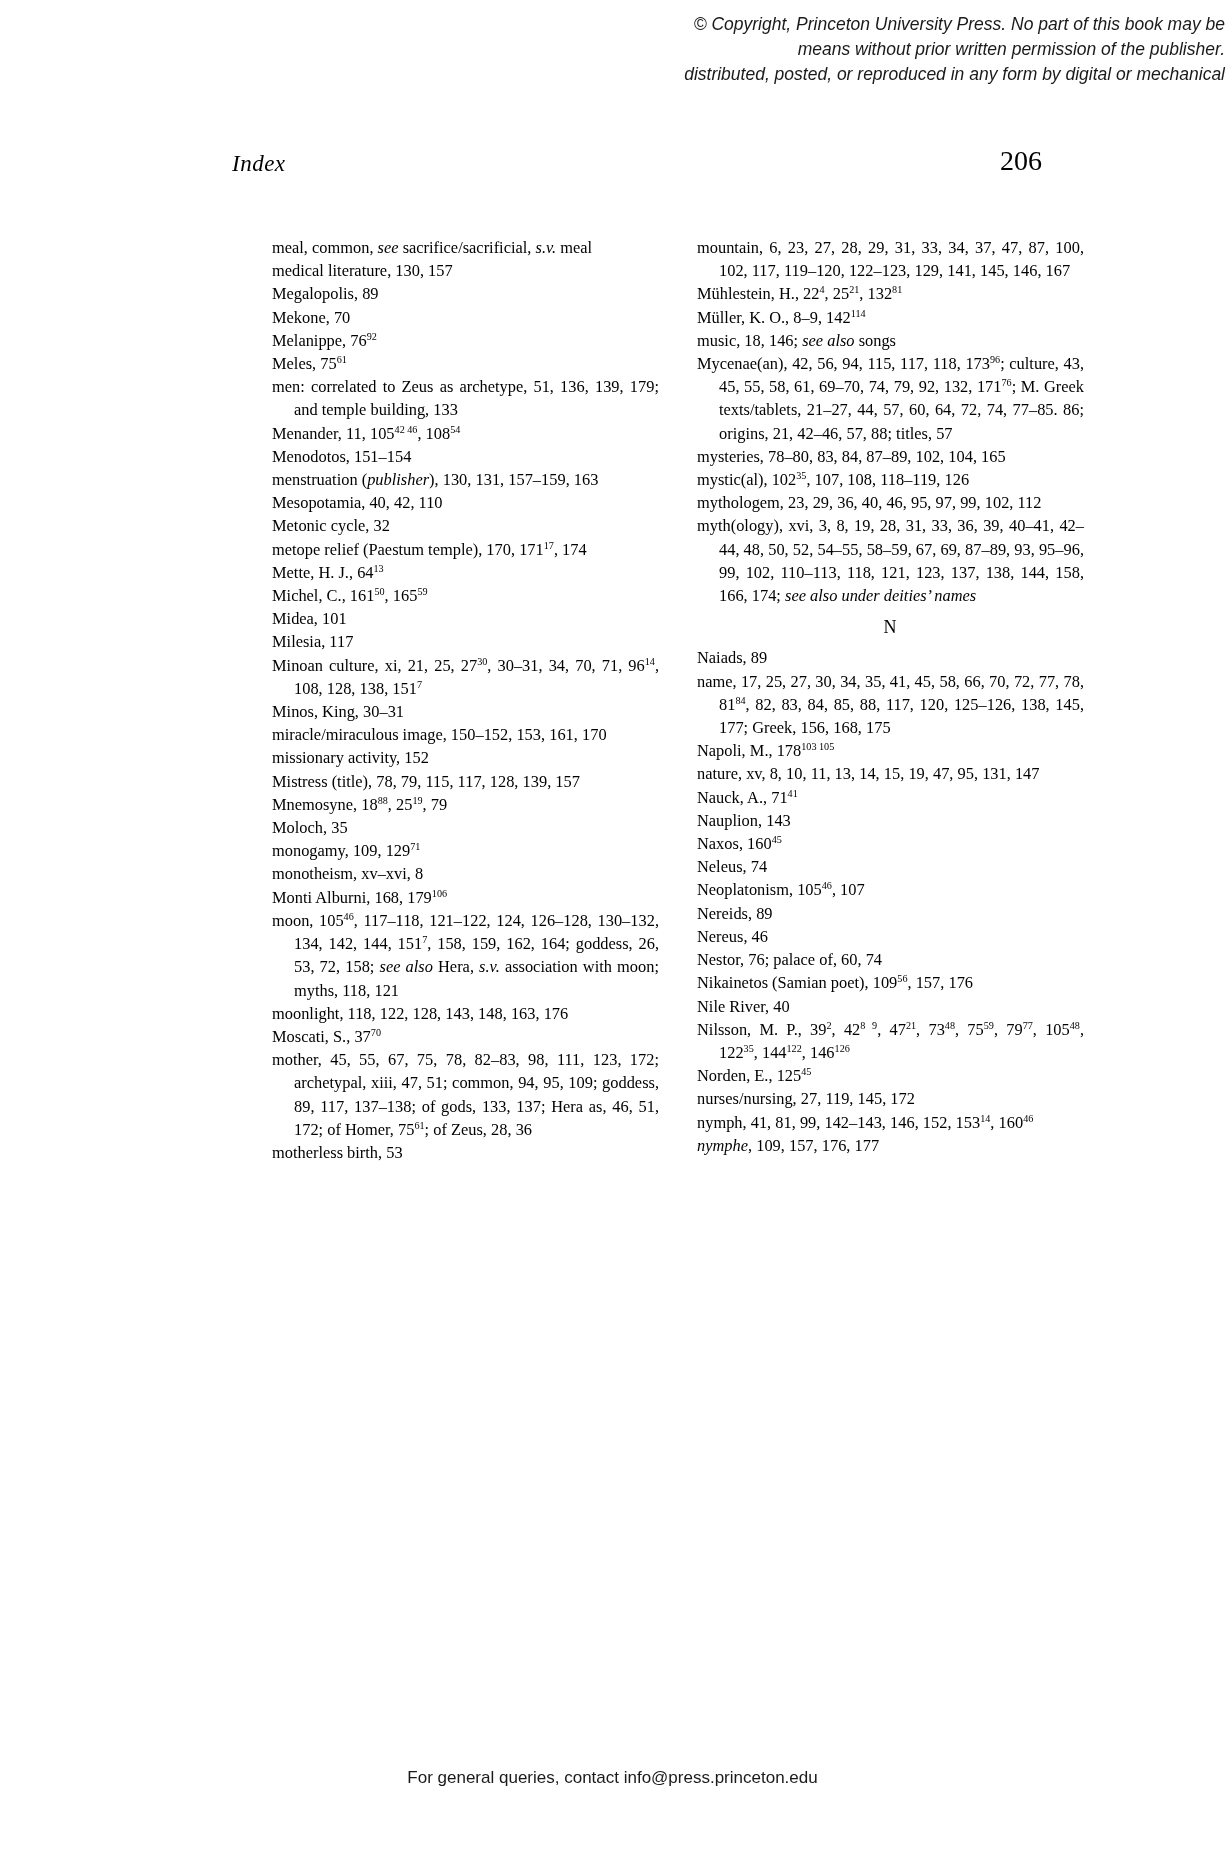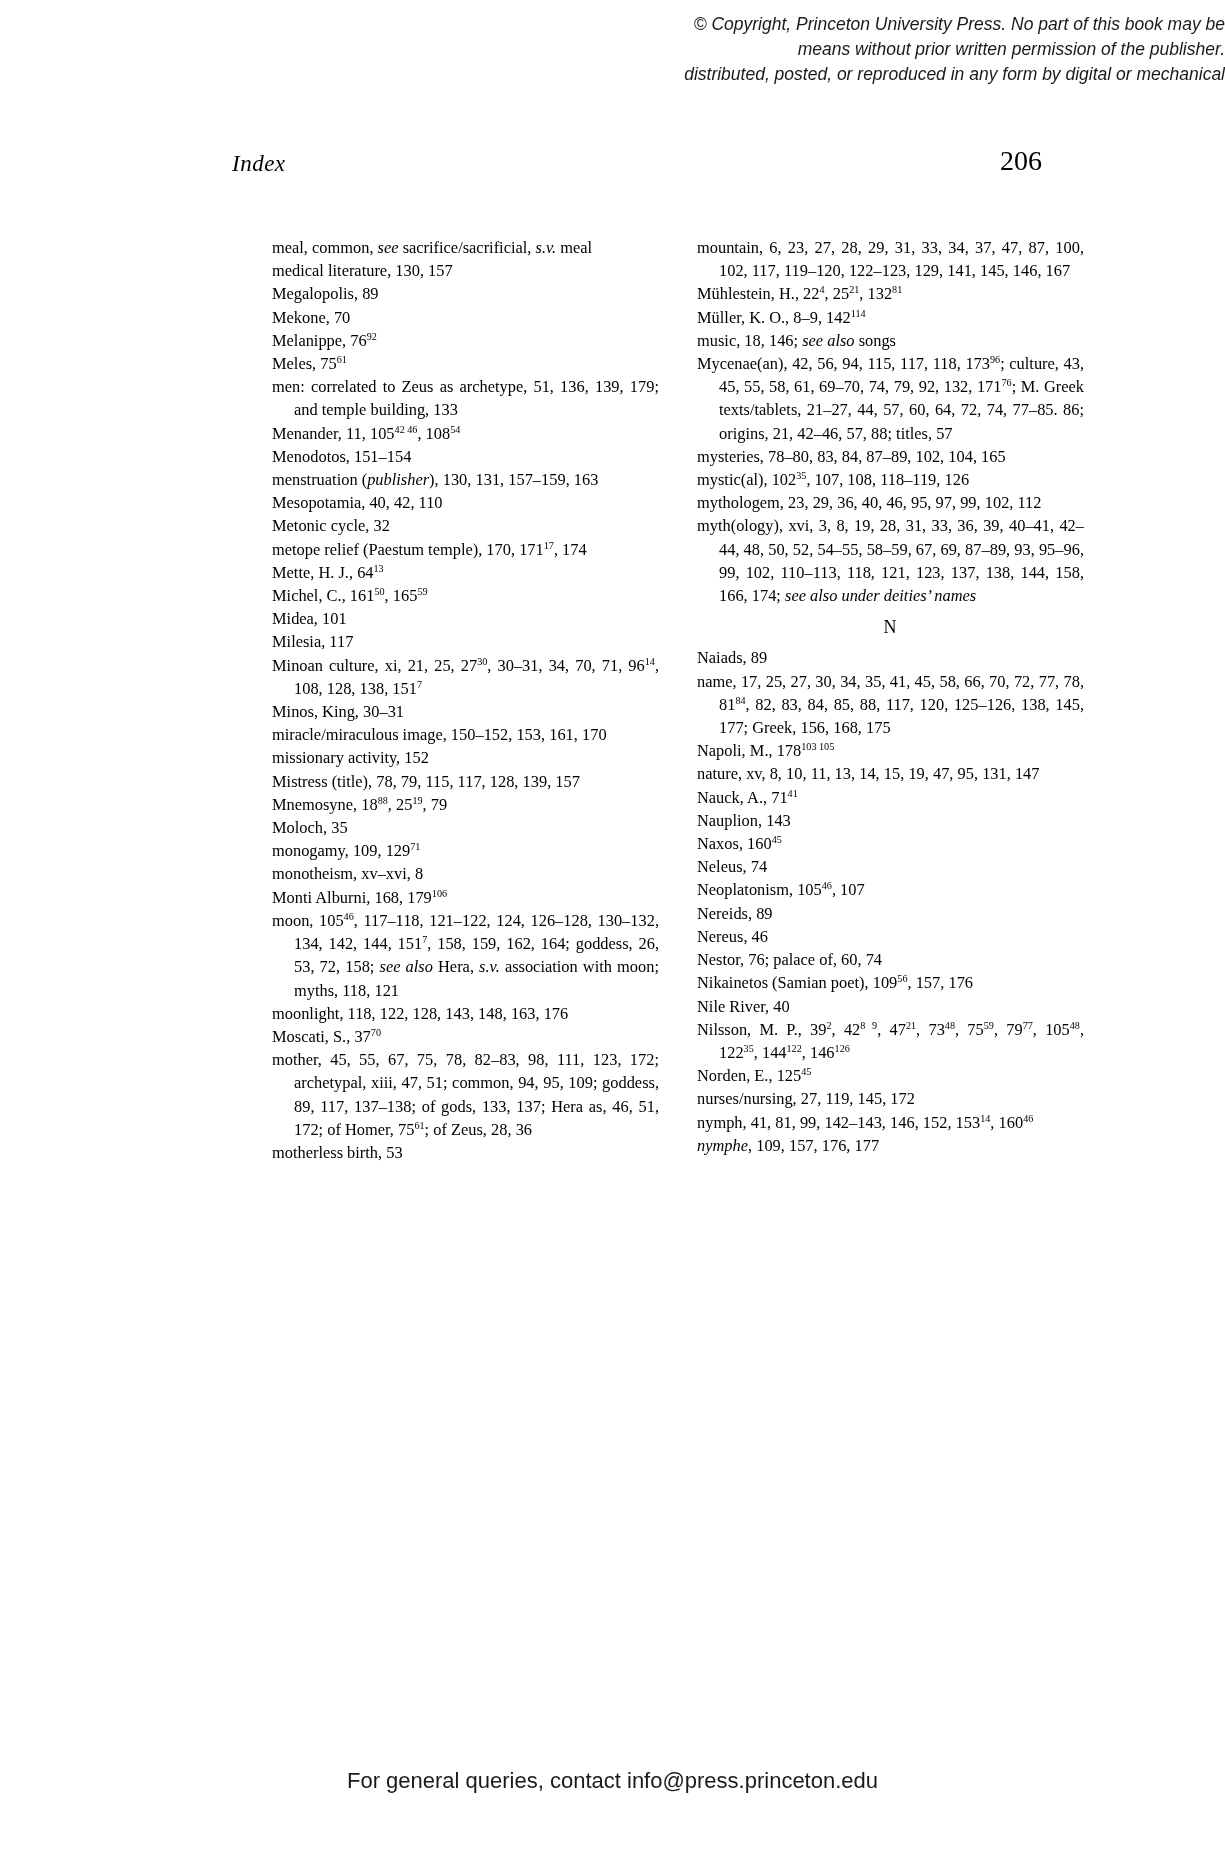--- a/index.html
+++ b/index.html
@@ -84,21 +84,21 @@
     margin: 9px 0 7px 0;
     letter-spacing: 1px;
   }
   .footer {
     position: absolute;
     left: 0;
     top: 1768px;
     width: 1225px;
     text-align: center;
     font-family: "Liberation Sans", sans-serif;
-    font-size: 22px;
+    font-size: 17px;
     color: #1a1a1a;
   }
 </style>
 </head>
 <body>
 
 <div class="page">
 
   <div class="copyright">
     <div>© Copyright, Princeton University Press. No part of this book may be</div>

